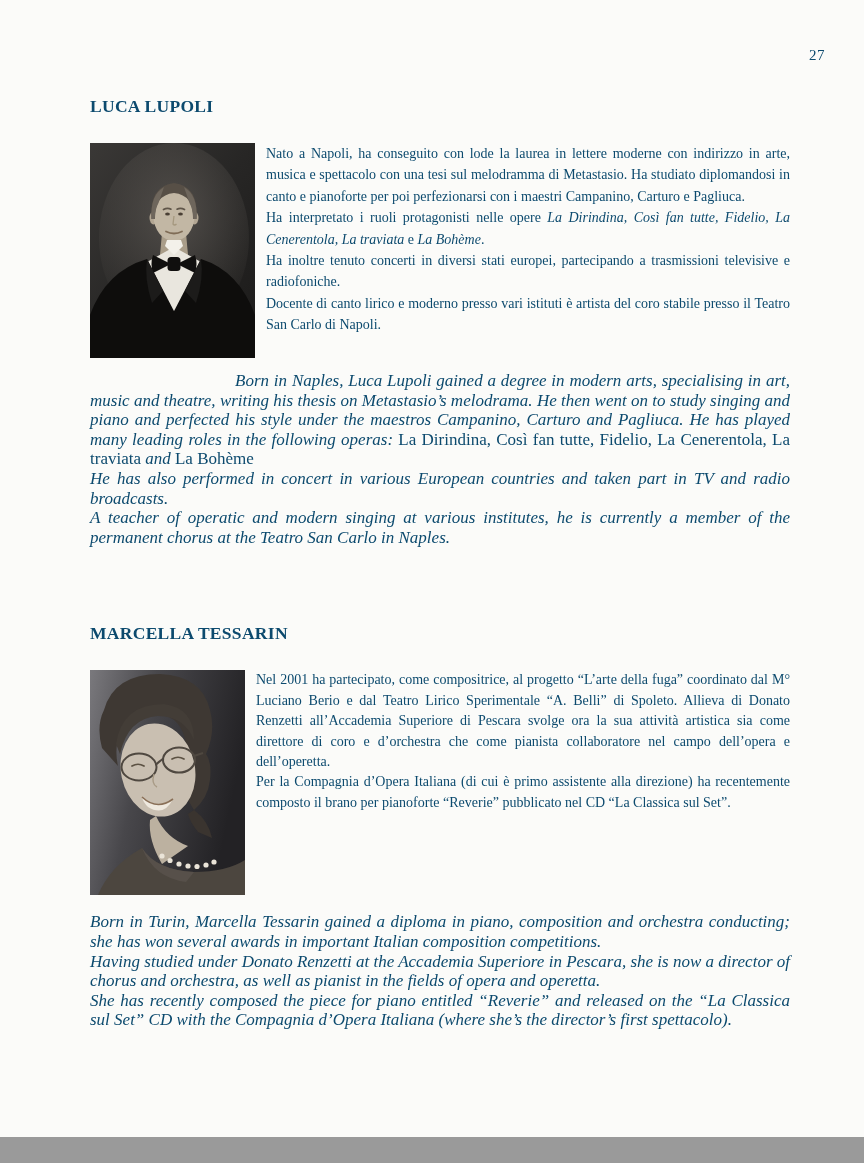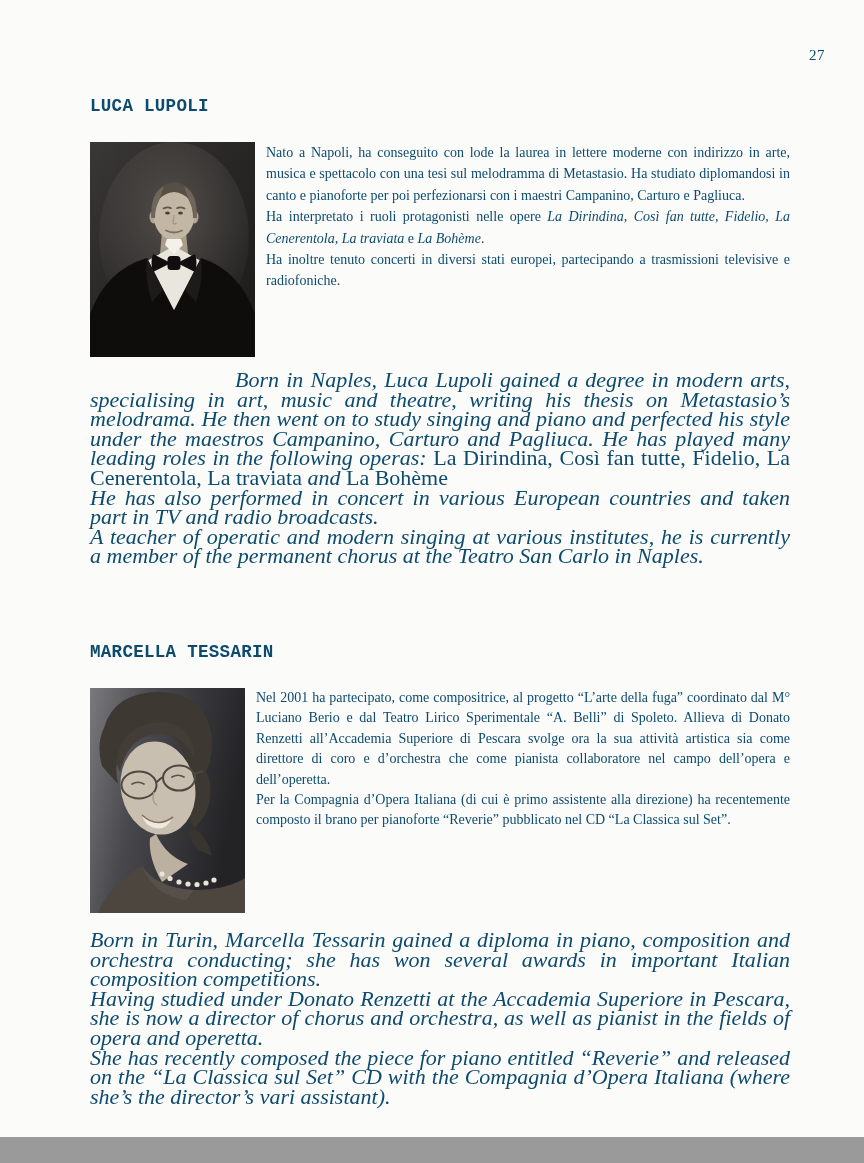--- a/index.html
+++ b/index.html
@@ -16,21 +16,20 @@
     overflow:hidden;
     box-shadow:0 0 6px rgba(0,0,0,.35);
   }
   .page-number {
     position:absolute; top:47px; right:39px;
     font-size:15px; letter-spacing:.5px;
   }
   .bio-section h2 {
     font-size:17.5px; font-weight:bold; margin:0;
     letter-spacing:.3px;
-    font-family:Liberation Mono, monospace;
   }
   .sec-luca { margin-top:46px; }
   .sec-marcella { margin-top:76px; }
 
   .media-row { display:flex; align-items:flex-start; margin-top:26px; }
   .photo {
     flex:0 0 auto; margin-right:11px;
     background:#262422; overflow:hidden;
   }
   .photo svg { display:block; }
@@ -39,21 +38,21 @@
 
   .italian {
     flex:1 1 auto; text-align:justify;
     font-size:14px; line-height:21.4px;
   }
   .sec-marcella .italian { line-height:20.4px; }
   .italian p { margin:0; }
 
   .english {
     margin-top:13px; text-align:justify;
-    font-size:22px; line-height:19.6px;
+    font-size:17px; line-height:19.6px;
   }
   .sec-marcella .english { margin-top:17px; }
   .english p { margin:0; }
   .english p.indent { text-indent:145px; }
 </style>
 </head>
 <body>
 
 <div class="page">
   <div class="page-number">27</div>
@@ -97,20 +96,21 @@
     <path d="M0 215 L0 172 Q16 128 57 116 L86 172 L86 215 Z" fill="#0e0d0c"></path>
     <path d="M165 215 L165 172 Q149 128 111 116 L82 172 L82 215 Z" fill="#0e0d0c"></path>
     <path d="M57 116 L73 148 L62 160 Q54 136 57 116 Z" fill="#1c1b1a"></path>
     <path d="M111 116 L95 148 L106 160 Q114 136 111 116 Z" fill="#1c1b1a"></path>
   </svg>
 </div>
       <div class="italian">
             <p><span>Nato a Napoli, ha conseguito con lode la laurea in lettere moderne con indirizzo in arte, musica e spettacolo con una tesi sul melodramma di Metastasio. Ha studiato diplomandosi in canto e pianoforte per poi perfezionarsi con i maestri Campanino, Carturo e Pagliuca.</span></p>
             <p><span>Ha interpretato i ruoli protagonisti nelle opere </span><i>La Dirindina, Così fan tutte, Fidelio, La Cenerentola, La traviata</i><span> e </span><i>La Bohème</i><span>.</span></p>
             <p><span>Ha inoltre tenuto concerti in diversi stati europei, partecipando a trasmissioni televisive e radiofoniche.</span></p>
+            <p><span>Docente di canto lirico e moderno presso vari istituti è artista del coro stabile presso il Teatro San Carlo di Napoli.</span></p>
           </div>
     </div>
     <div class="english">
           <p class="indent"><i>Born in Naples, Luca Lupoli gained a degree in modern arts, specialising in art, music and theatre, writing his thesis on Metastasio’s melodrama. He then went on to study singing and piano and perfected his style under the maestros Campanino, Carturo and Pagliuca. He has played many leading roles in the following operas: </i><span>La Dirindina, Così fan tutte, Fidelio, La Cenerentola, La traviata</span><i> and </i><span>La Bohème</span></p>
           <p><i>He has also performed in concert in various European countries and taken part in TV and radio broadcasts.</i></p>
           <p><i>A teacher of operatic and modern singing at various institutes, he is currently a member of the permanent chorus at the Teatro San Carlo in Naples.</i></p>
         </div>
   </section>
 
   <section class="bio-section sec-marcella">
@@ -158,17 +158,17 @@
   </svg>
 </div>
       <div class="italian">
             <p><span>Nel 2001 ha partecipato, come compositrice, al progetto “L’arte della fuga” coordinato dal M° Luciano Berio e dal Teatro Lirico Sperimentale “A. Belli” di Spoleto. Allieva di Donato Renzetti all’Accademia Superiore di Pescara svolge ora la sua attività artistica sia come direttore di coro e d’orchestra che come pianista collaboratore nel campo dell’opera e dell’operetta.</span></p>
             <p><span>Per la Compagnia d’Opera Italiana (di cui è primo assistente alla direzione) ha recentemente composto il brano per pianoforte “Reverie” pubblicato nel CD “La Classica sul Set”.</span></p>
           </div>
     </div>
     <div class="english">
           <p><i>Born in Turin, Marcella Tessarin gained a diploma in piano, composition and orchestra conducting; she has won several awards in important Italian composition competitions.</i></p>
           <p><i>Having studied under Donato Renzetti at the Accademia Superiore in Pescara, she is now a director of chorus and orchestra, as well as pianist in the fields of opera and operetta.</i></p>
-          <p><i>She has recently composed the piece for piano entitled “Reverie” and released on the “La Classica sul Set” CD with the Compagnia d’Opera Italiana (where she’s the director’s vari assistant).</i></p>
+          <p><i>She has recently composed the piece for piano entitled “Reverie” and released on the “La Classica sul Set” CD with the Compagnia d’Opera Italiana (where she’s the director’s first spettacolo).</i></p>
         </div>
   </section>
 </div>
 </div>
 
 </body></html>

